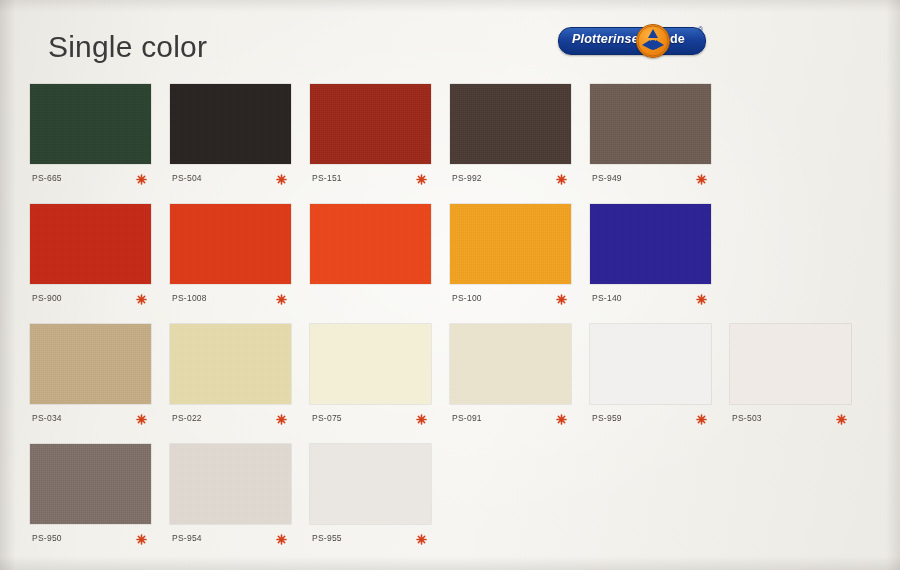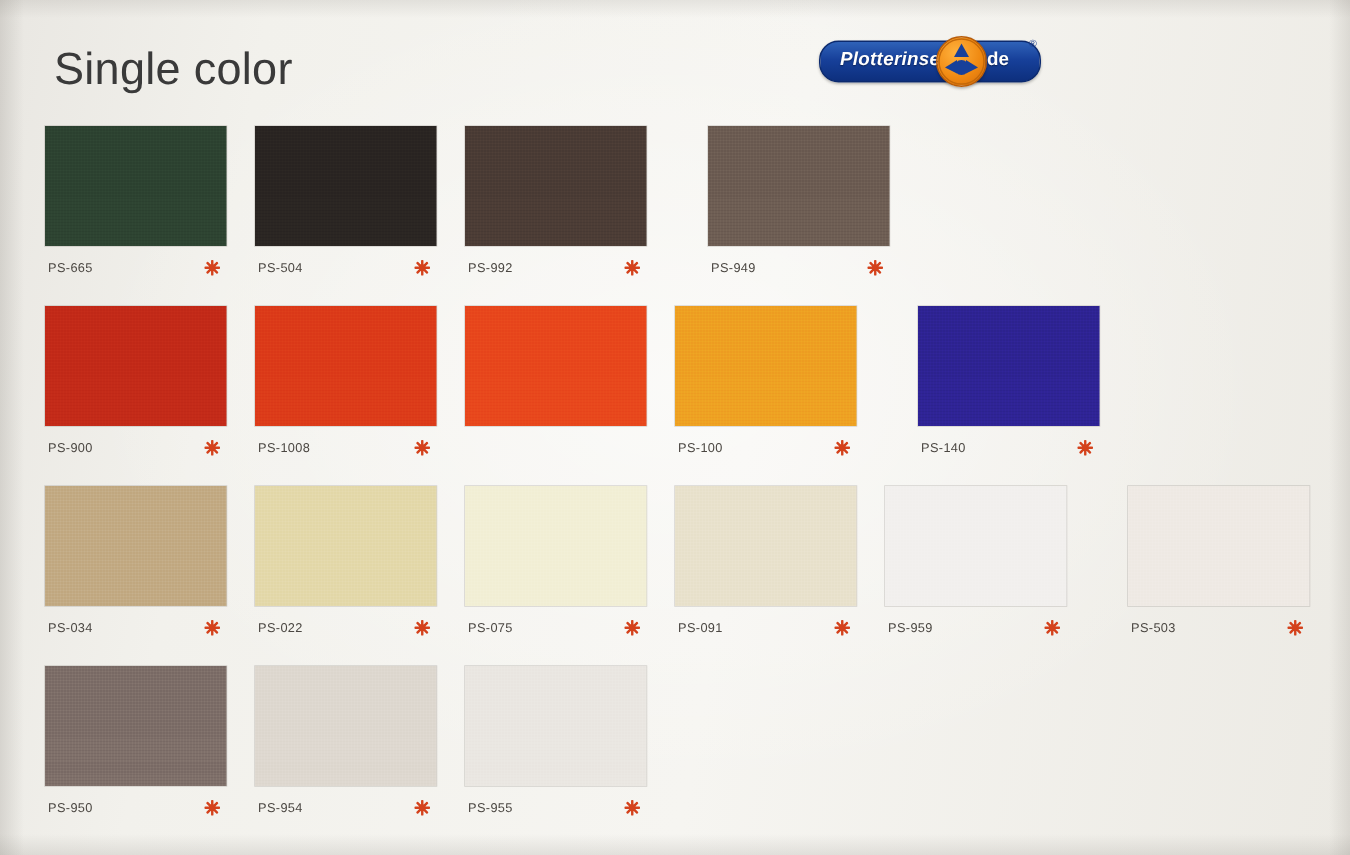--- a/index.html
+++ b/index.html
@@ -34,21 +34,21 @@
       radial-gradient(ellipse at 50% 45%, rgba(255,255,255,0.55) 0%, rgba(255,255,255,0) 62%),
       linear-gradient(to right, rgba(120,115,108,0.20) 0px, rgba(120,115,108,0.0) 16px),
       linear-gradient(to left,  rgba(120,115,108,0.16) 0px, rgba(120,115,108,0.0) 14px),
       linear-gradient(to bottom, rgba(120,115,108,0.14) 0px, rgba(120,115,108,0.0) 12px),
       linear-gradient(to top,    rgba(120,115,108,0.16) 0px, rgba(120,115,108,0.0) 14px);
   }
 
   
   #header {
     position: absolute;
-    left: 0; top: 0;
+    left: 12px; top: 0;
     width: 722px;
     height: 78px;
   }
   #page-title {
     position: absolute;
     left: 36px;
     top: 30px;
     font-size: 30px;
     font-weight: 400;
     letter-spacing: 0.2px;
@@ -125,21 +125,21 @@
   }
   .swatch-row {
     display: flex;
     height: 120px;
   }
   .swatch-cell {
     width: 120px;
     margin-right: 20px;
     position: relative;
   }
-  .swatch-cell:last-child { margin-right: 0; margin-left: 22px; }
+  .swatch-cell:last-child { margin-right: 0; }
   .swatch-cell.empty { visibility: hidden; }
 
   .swatch-chip {
     width: 121px;
     height: 80px;
     position: relative;
     box-shadow: 0 0 0 0.5px rgba(90,85,80,0.22);
   }
   
   .swatch-chip::after {
@@ -227,20 +227,35 @@
                   <circle cx="11" cy="11" r="4.6"></circle>
                   <rect x="9.4" y="0.6" width="3.2" height="20.8" rx="1.2"></rect>
                   <rect x="0.6" y="9.4" width="20.8" height="3.2" rx="1.2"></rect>
                   <rect x="9.4" y="0.6" width="3.2" height="20.8" rx="1.2" transform="rotate(45 11 11)"></rect>
                   <rect x="9.4" y="0.6" width="3.2" height="20.8" rx="1.2" transform="rotate(-45 11 11)"></rect>
                 </g>
               </svg></span>
           </div>
         </div>
         <div class="swatch-cell">
+          <div class="swatch-chip" style="background: rgb(155, 42, 28);"></div>
+          <div class="swatch-meta">
+            <span class="swatch-label">PS-151</span>
+            <span class="swatch-star"><svg width="11" height="11" viewBox="0 0 22 22" aria-hidden="true">
+                <g fill="#d4421c">
+                  <circle cx="11" cy="11" r="4.6"></circle>
+                  <rect x="9.4" y="0.6" width="3.2" height="20.8" rx="1.2"></rect>
+                  <rect x="0.6" y="9.4" width="20.8" height="3.2" rx="1.2"></rect>
+                  <rect x="9.4" y="0.6" width="3.2" height="20.8" rx="1.2" transform="rotate(45 11 11)"></rect>
+                  <rect x="9.4" y="0.6" width="3.2" height="20.8" rx="1.2" transform="rotate(-45 11 11)"></rect>
+                </g>
+              </svg></span>
+          </div>
+        </div>
+        <div class="swatch-cell">
           <div class="swatch-chip" style="background: rgb(75, 60, 53);"></div>
           <div class="swatch-meta">
             <span class="swatch-label">PS-992</span>
             <span class="swatch-star"><svg width="11" height="11" viewBox="0 0 22 22" aria-hidden="true">
                 <g fill="#d4421c">
                   <circle cx="11" cy="11" r="4.6"></circle>
                   <rect x="9.4" y="0.6" width="3.2" height="20.8" rx="1.2"></rect>
                   <rect x="0.6" y="9.4" width="20.8" height="3.2" rx="1.2"></rect>
                   <rect x="9.4" y="0.6" width="3.2" height="20.8" rx="1.2" transform="rotate(45 11 11)"></rect>
                   <rect x="9.4" y="0.6" width="3.2" height="20.8" rx="1.2" transform="rotate(-45 11 11)"></rect>

